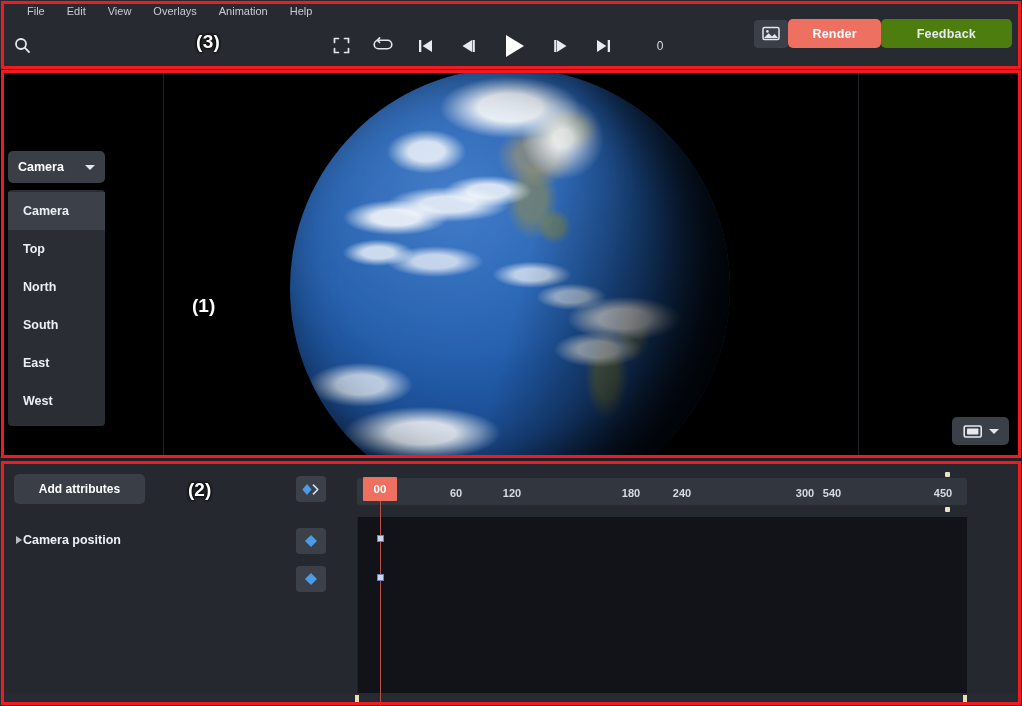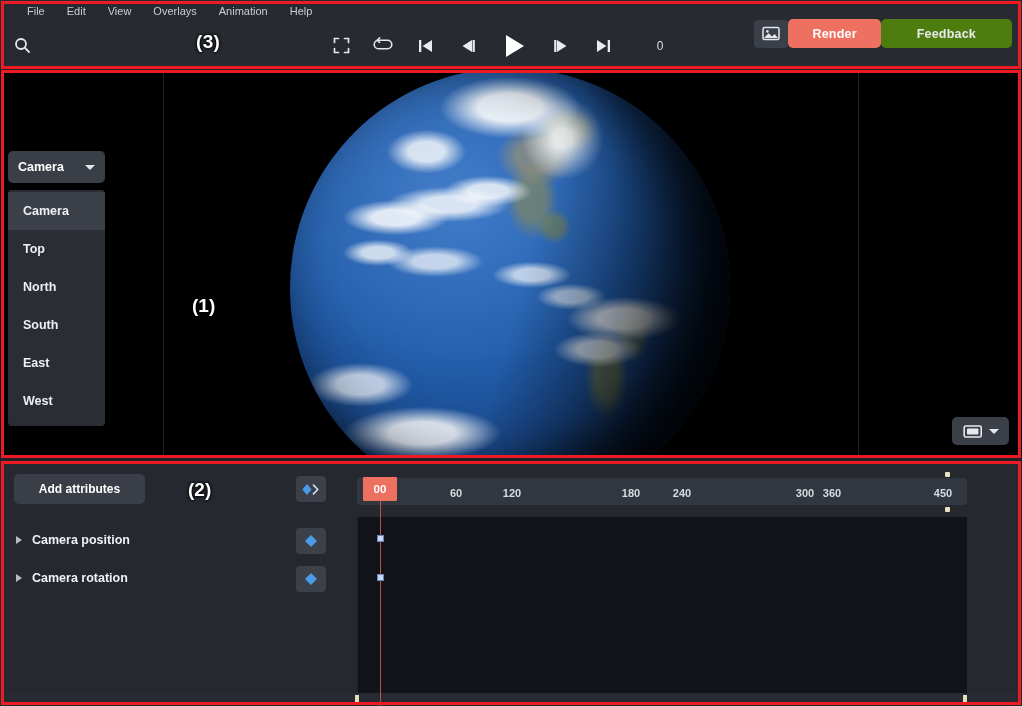--- a/index.html
+++ b/index.html
@@ -286,21 +286,21 @@
   .attr-row.a1 { top: 4px; }
   .attr-row.a2 { top: 42px; }
   .attr-tri {
     margin-left: 16px;
     width: 0; height: 0;
     border-top: 4.5px solid transparent;
     border-bottom: 4.5px solid transparent;
     border-left: 6px solid #b6bbc4;
   }
   .attr-label {
-    margin-left: 10px;
+    margin-left: 1px;
     color: #eef1f5; font-size: 12.5px; font-weight: bold;
   }
 
   .tl-grid {
     position: absolute; left: 358px; top: 56px;
     width: 609px; height: 176px;
     background: #111318;
   }
   .tl-right-pad {
     position: absolute; left: 967px; top: 56px;
@@ -473,38 +473,34 @@
       </svg>
     </div>
 
     <div class="ruler"></div>
 
     <div class="tick" style="left:456px; top:17px;">60</div>
     <div class="tick" style="left:512px; top:17px;">120</div>
     <div class="tick" style="left:607px; top:17px;margin-left:24px;">180</div>
     <div class="tick" style="left:682px; top:17px;">240</div>
     <div class="tick" style="left:789px; top:17px;margin-left:16px;">300</div>
-    <div class="tick" style="left:832px; top:17px;">360</div>
+    <div class="tick" style="left:832px; top:17px;">540</div>
     <div class="tick" style="left:943px; top:17px;">450</div>
 
     <div class="range-handle" style="left:945px; top:11px;"></div>
     <div class="range-handle" style="left:945px; top:46px;"></div>
 
     <div class="playhead-chip">00</div>
     <div class="playhead-line"></div>
 
     <div class="tl-rows">
       <div class="attr-row a1">
         <span class="attr-tri"></span>
         <span class="attr-label">Camera position</span>
       </div>
-      <div class="attr-row a2">
-        <span class="attr-tri"></span>
-        <span class="attr-label">Camera rotation</span>
-      </div>
     </div>
 
     <div class="kf-btn r1">
       <svg width="14" height="14" viewBox="0 0 14 14">
         <path d="M7 1 L13 7 L7 13 L1 7 Z" fill="#4b9ce8"></path>
       </svg>
     </div>
     <div class="kf-btn r2">
       <svg width="14" height="14" viewBox="0 0 14 14">
         <path d="M7 1 L13 7 L7 13 L1 7 Z" fill="#4b9ce8"></path>

